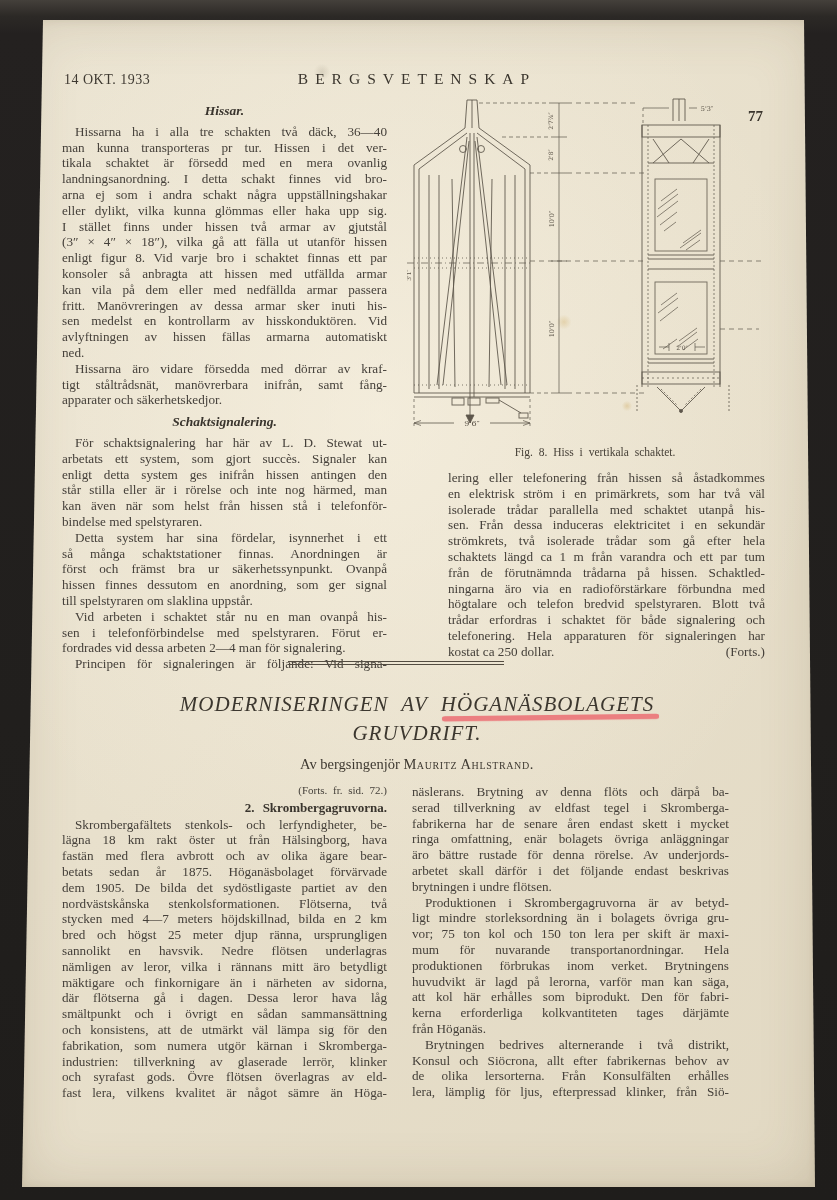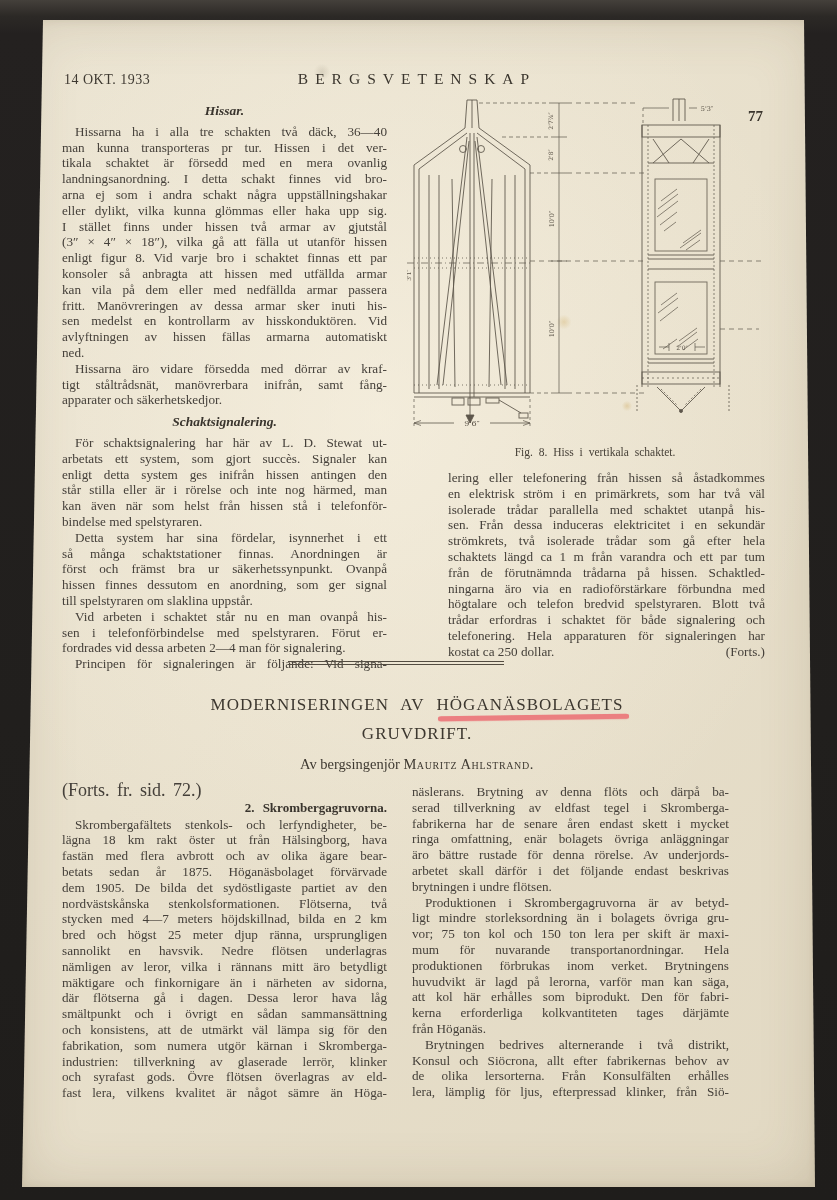--- a/index.html
+++ b/index.html
@@ -27,27 +27,27 @@
   .col-lt{left:40px;top:83px;width:325px;}
   .col-rt{left:390px;top:450px;width:317px;margin-left:36px;}
   .col-lb{left:40px;top:763px;width:325px;}
   .col-rb{left:390px;top:764px;width:317px;}
   .tl{text-align:justify;text-align-last:justify;}
   .tl.endl{text-align-last:left;}
   .tl.ind{text-indent:13px;}
   .h-ital{font-style:italic;font-weight:bold;text-align:center;font-size:13.5px;margin:0 0 5px 0;color:#39342d;}
   .h-ital.mt{margin-top:6px;}
   .h-bold{font-weight:bold;text-align:right;font-size:13px;word-spacing:5px;margin:1px 0 1px 0;color:#39342d;}
-  .forts-from{text-align:left;font-size:18px;word-spacing:3px;margin-bottom:1px;}
+  .forts-from{text-align:right;font-size:11px;word-spacing:3px;margin-bottom:1px;}
   .flexline{display:flex;justify-content:space-between;}
   .figure{position:absolute;left:385px;top:77px;width:376px;}
   .fig-svg{display:block;}
   .caption{margin-top:3px;text-align:center;font-size:11.5px;word-spacing:3px;color:#474138;}
   .rule{position:absolute;left:266px;top:641px;width:216px;height:2px;border-top:1.4px solid #534c41;border-bottom:1px solid #534c41;}
-  .a2-title{position:absolute;left:40px;top:670px;width:710px;text-align:center;font-size:17px;line-height:29px;letter-spacing:1px;word-spacing:7px;color:#3c372f;}
+  .a2-title{position:absolute;left:40px;top:670px;width:710px;text-align:center;font-size:21px;line-height:29px;letter-spacing:1px;word-spacing:7px;color:#3c372f;font-style:italic;}
   .uw{position:relative;display:inline-block;}
   .redline{position:absolute;left:1px;right:-5px;bottom:0px;height:4.5px;background:#ec6a70;border-radius:3px/2px;transform:rotate(-.7deg);opacity:.82;box-shadow:0 .5px 1px rgba(236,106,112,.5);}
   .byline{position:absolute;left:40px;top:736px;width:710px;text-align:center;font-size:14.5px;color:#3e3931;}
   .sc{font-variant:small-caps;letter-spacing:.6px;}
   svg text{fill:#575045;stroke:none;font-family:"DejaVu Serif",serif;}
 </style>
 </head>
 <body>
 
 <div class="page">

